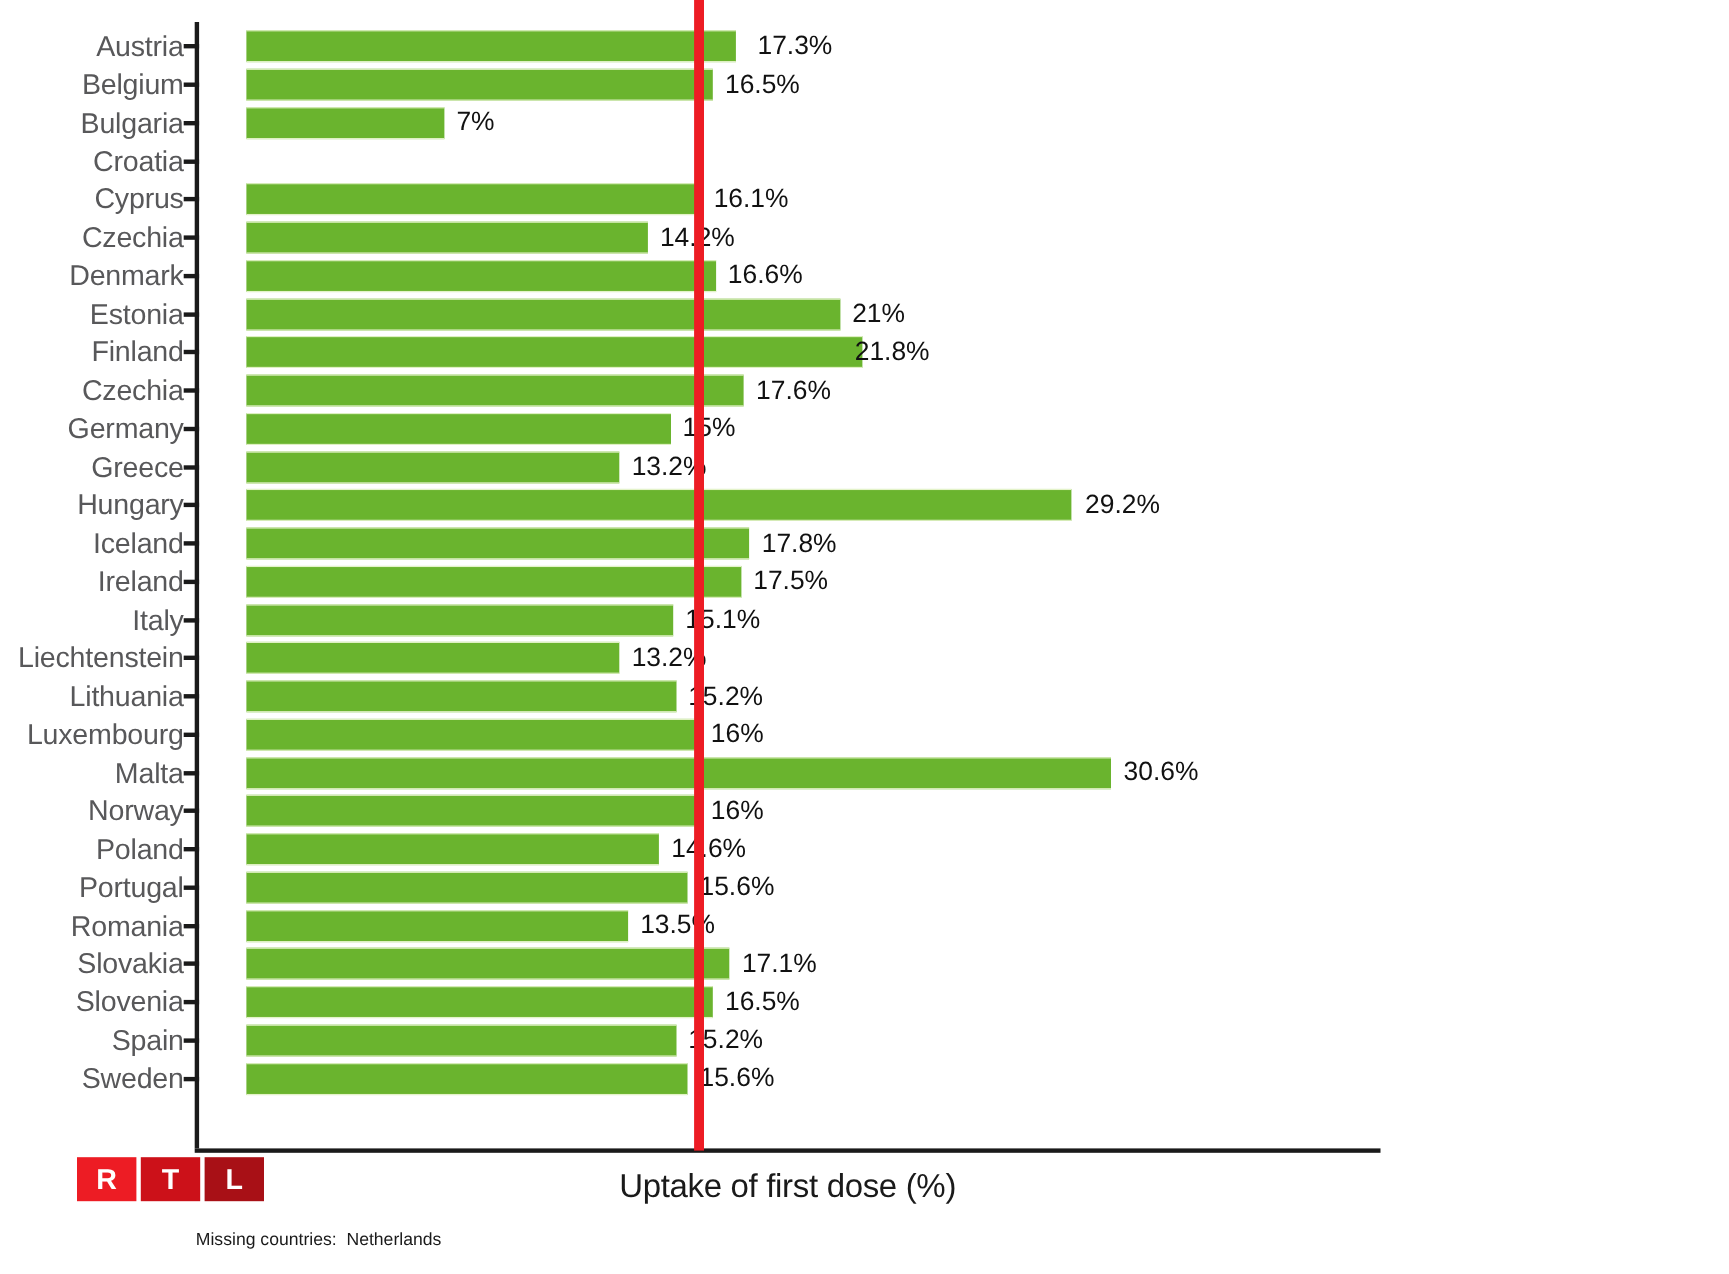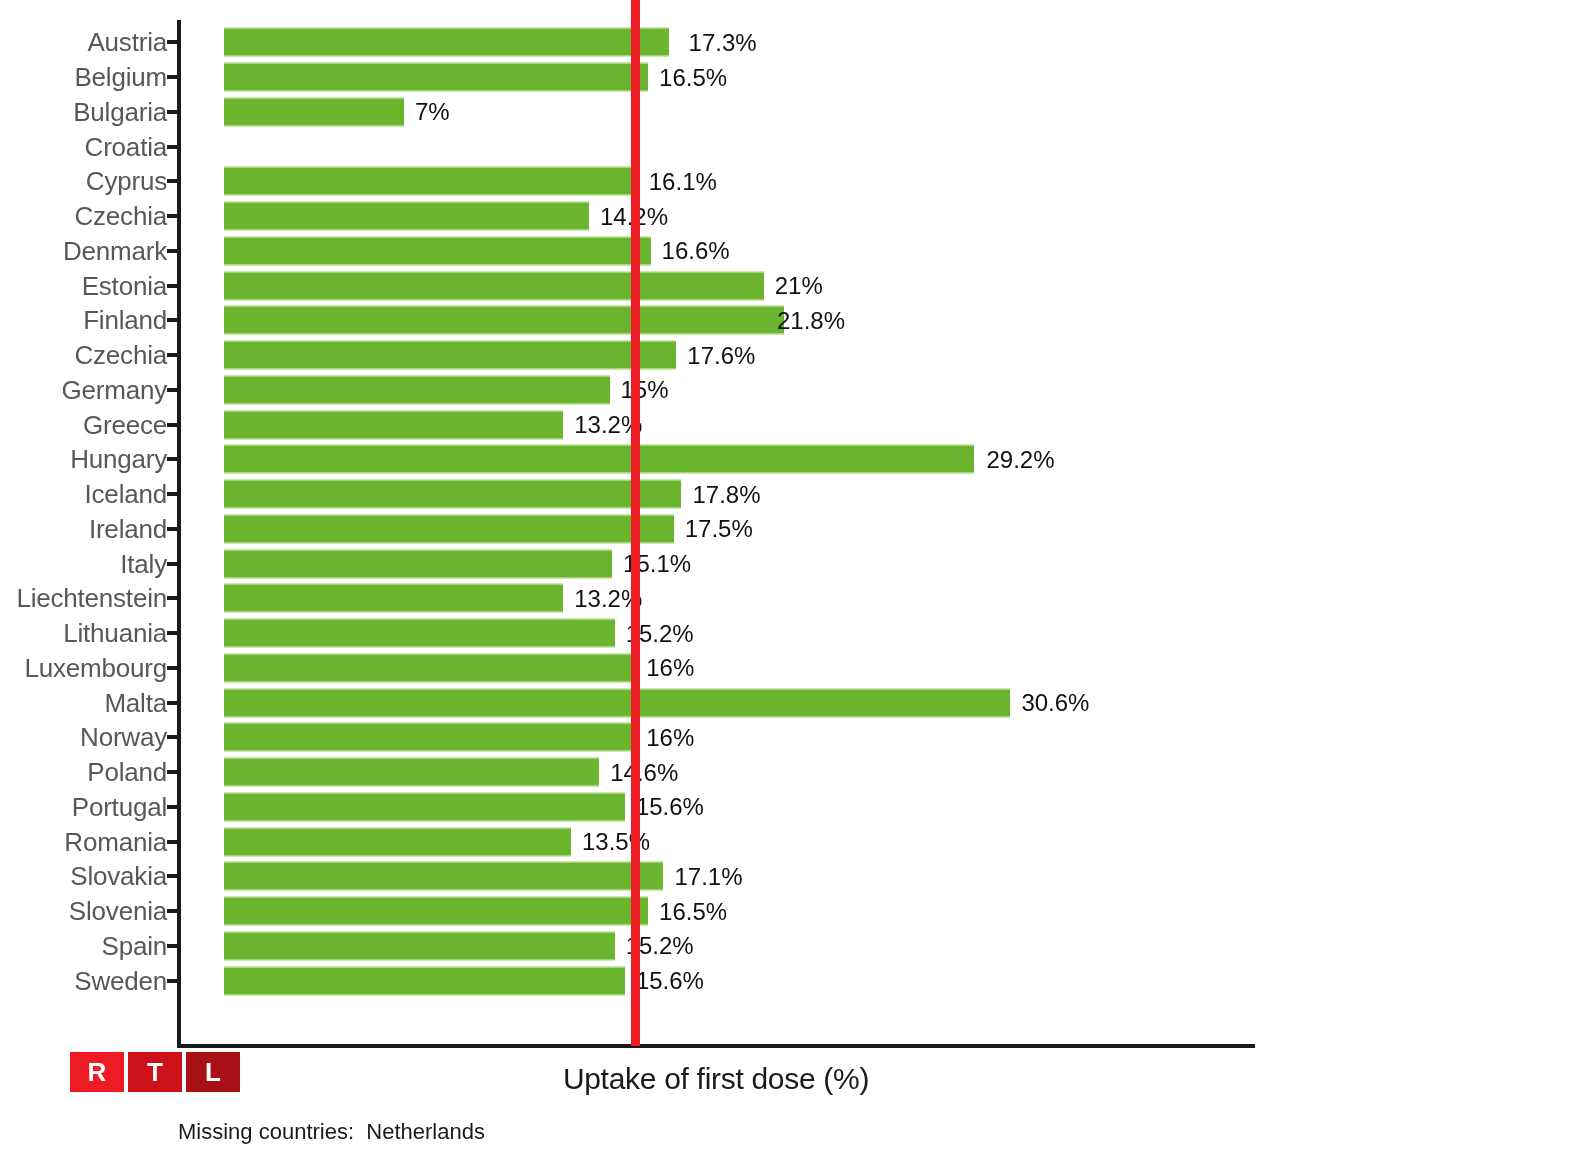--- a/index.html
+++ b/index.html
@@ -148,21 +148,21 @@
     color: #ffffff;
     font-size: 26px;
     font-weight: bold;
     font-family: "Liberation Sans", sans-serif;
   }
 
   .missing-note {
     position: absolute;
     left: 178px;
     top: 1119px;
-    font-size: 22px;
+    font-size: 16px;
     color: #1a1a1a;
     white-space: pre;
   }
 </style>
 </head>
 <body>
 
 <div id="chart-root">
 
   <div class="plot-area">

